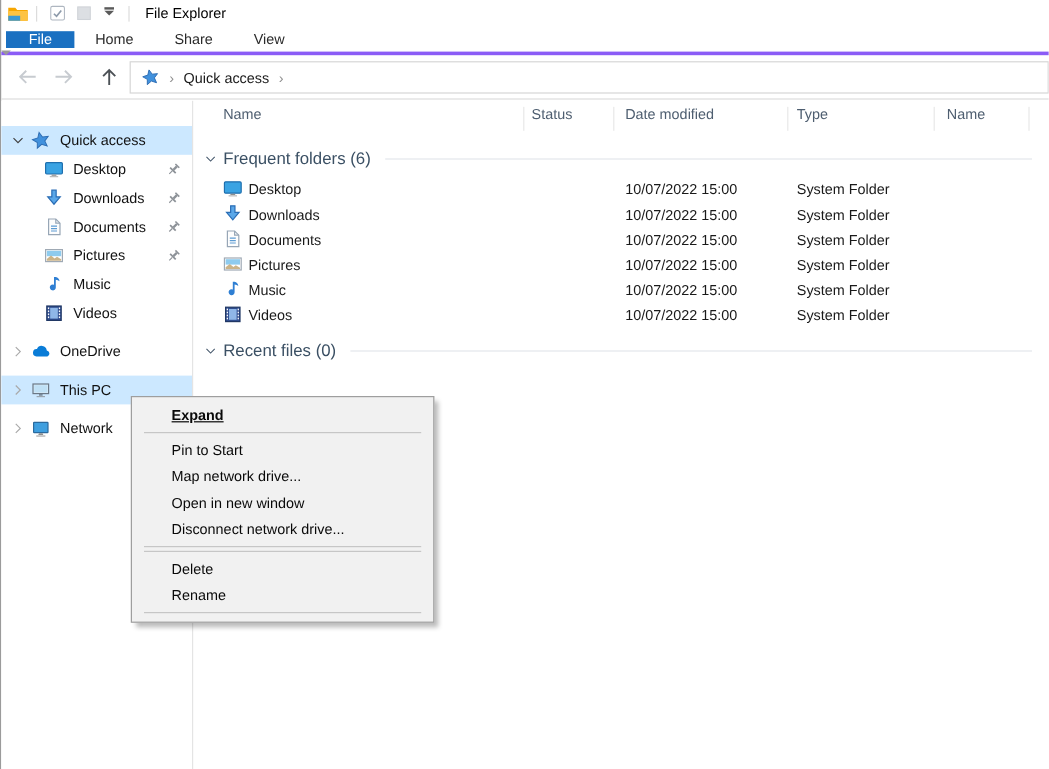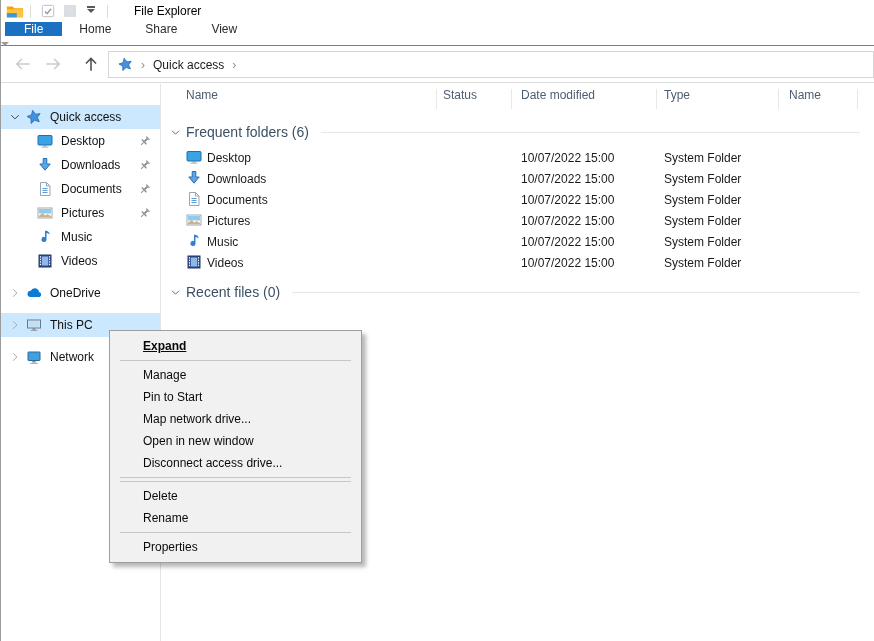--- a/index.html
+++ b/index.html
@@ -13,24 +13,24 @@
     color:#111;
   }
   svg { display:block; }
 
   
   .titlebar { height:22px; display:flex; align-items:center; padding-left:5px; }
   .tb-sep { width:1px; height:13px; background:#dcdcdc; margin:0 6px; }
   .qat-btn { width:16px; height:16px; display:flex; align-items:center; justify-content:center; margin:0 3px; }
   .qat-chev { width:0; height:0; border-left:4px solid transparent; border-right:4px solid transparent; border-top:4px solid #5a5a5a; margin:0 6px; position:relative; }
   .qat-chev::before { content:""; position:absolute; left:-4px; top:-7px; width:8px; height:2px; background:#5a5a5a; }
-  .tb-title { font-size:12px; color:#000; margin-left:20px; }
-
-  
-  .ribbon-tabs { height:24px; display:flex; align-items:flex-start; border-bottom:1px solid #8b5cf6; }
+  .tb-title { font-size:12px; color:#000; margin-left:7px; }
+
+  
+  .ribbon-tabs { height:24px; display:flex; align-items:center; border-bottom:3px solid #8b5cf6; }
   .rtab { font-size:12px; padding:0 17px; display:flex; align-items:center; color:#2b2b2b; }
   .rtab.active { background:#1a70c1; color:#fff; margin-left:4px; padding:0 19px; }
 
   
   .navbar { height:37px; border-bottom:1px solid #dcdcdc; position:relative; }
   .nav-btn { position:absolute; top:9px; }
   .nav-back { left:13px; color:#c7cbd0; }
   .nav-fwd { left:43px; color:#c7cbd0; }
   .nav-drop { left:68px; top:17px; width:0; height:0; border-left:4px solid transparent; border-right:4px solid transparent; border-top:4px solid #9a9a9a; }
   .nav-up { left:81px; color:#4c5156; }
@@ -423,24 +423,22 @@
       <span class="group-label">Recent files (0)</span>
       <span class="group-line"></span>
     </div>
 
   </div>
 </div>
 
 <div class="context-menu">
   <div class="menu-item bold">Expand</div>
   <div class="menu-sep"></div>
-  <div class="menu-item">Manage</div>
   <div class="menu-item">Pin to Start</div>
   <div class="menu-item">Map network drive...</div>
   <div class="menu-item">Open in new window</div>
-  <div class="menu-item">Disconnect access drive...</div>
+  <div class="menu-item">Disconnect network drive...</div>
   <div class="menu-sep"></div>
   <div class="menu-sep"></div>
   <div class="menu-item">Delete</div>
   <div class="menu-item">Rename</div>
   <div class="menu-sep"></div>
-  <div class="menu-item">Properties</div>
 </div>
 
 </body></html>

